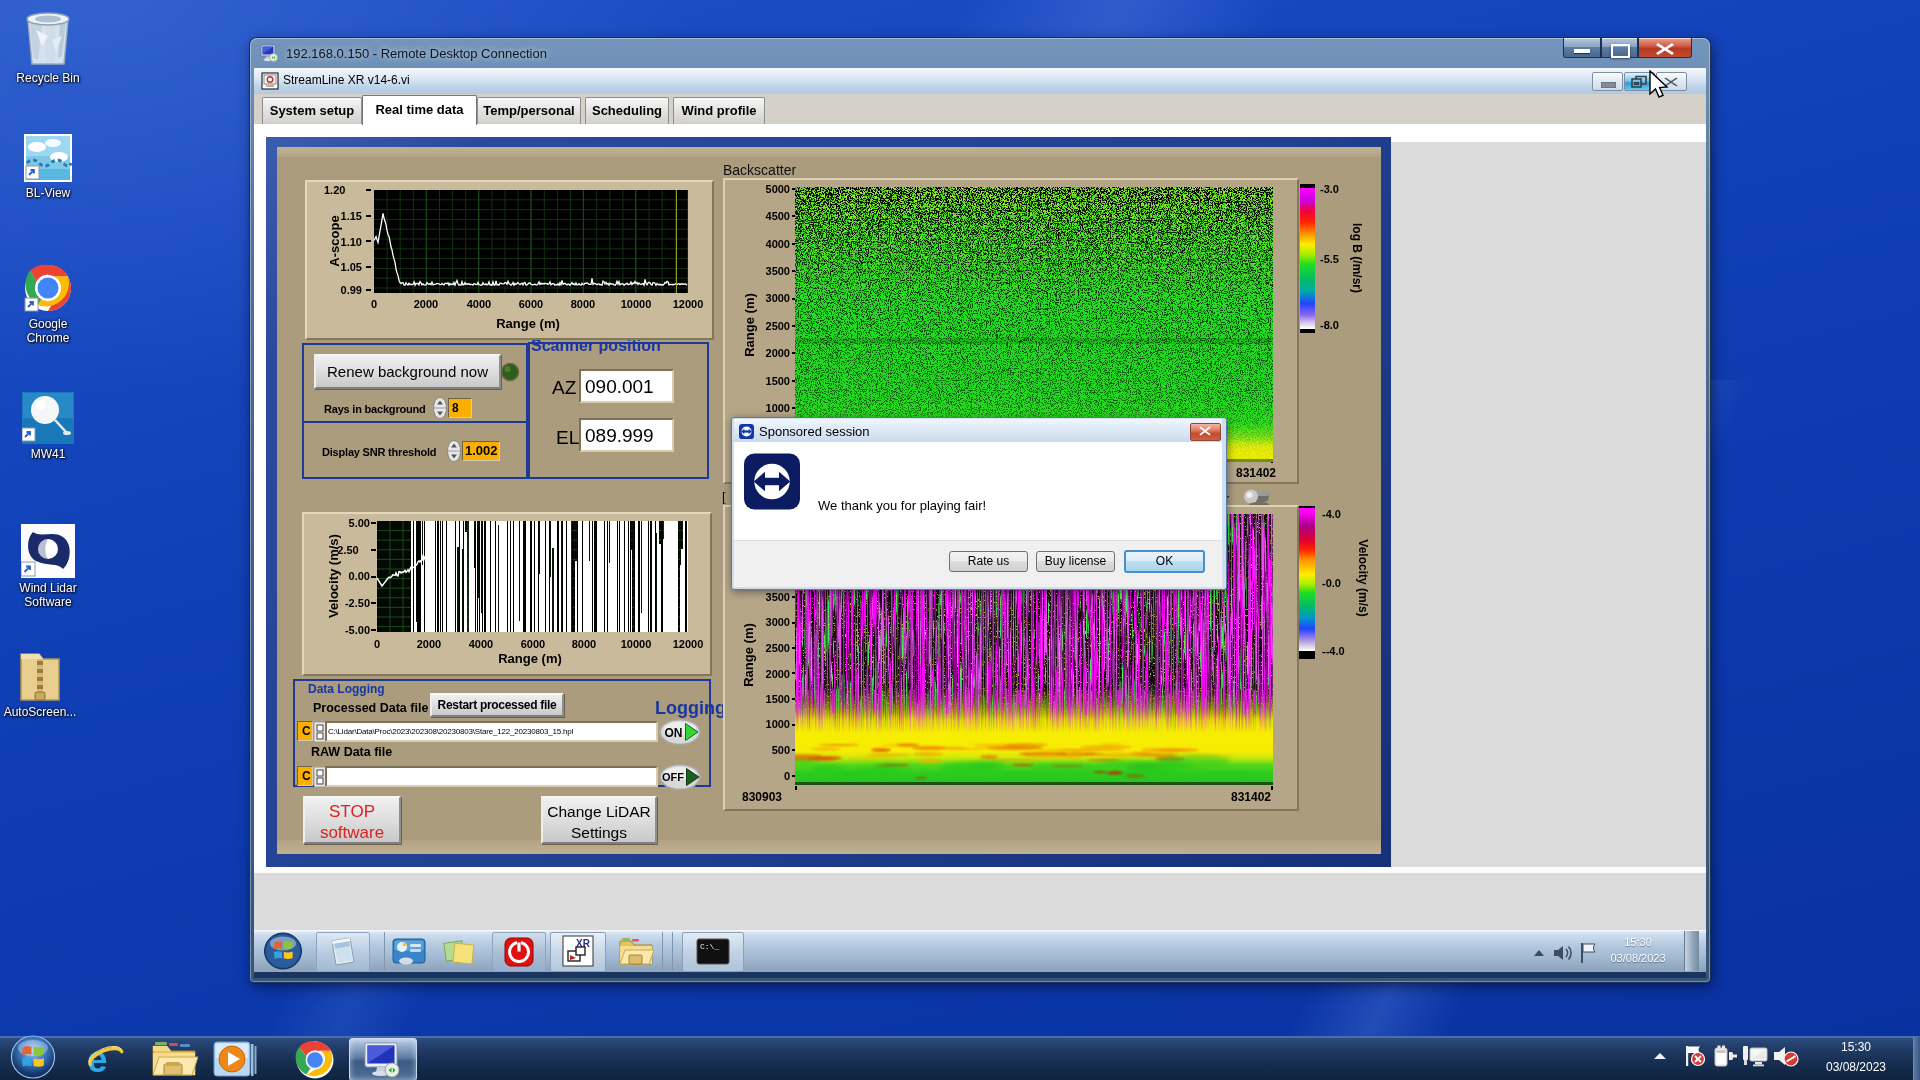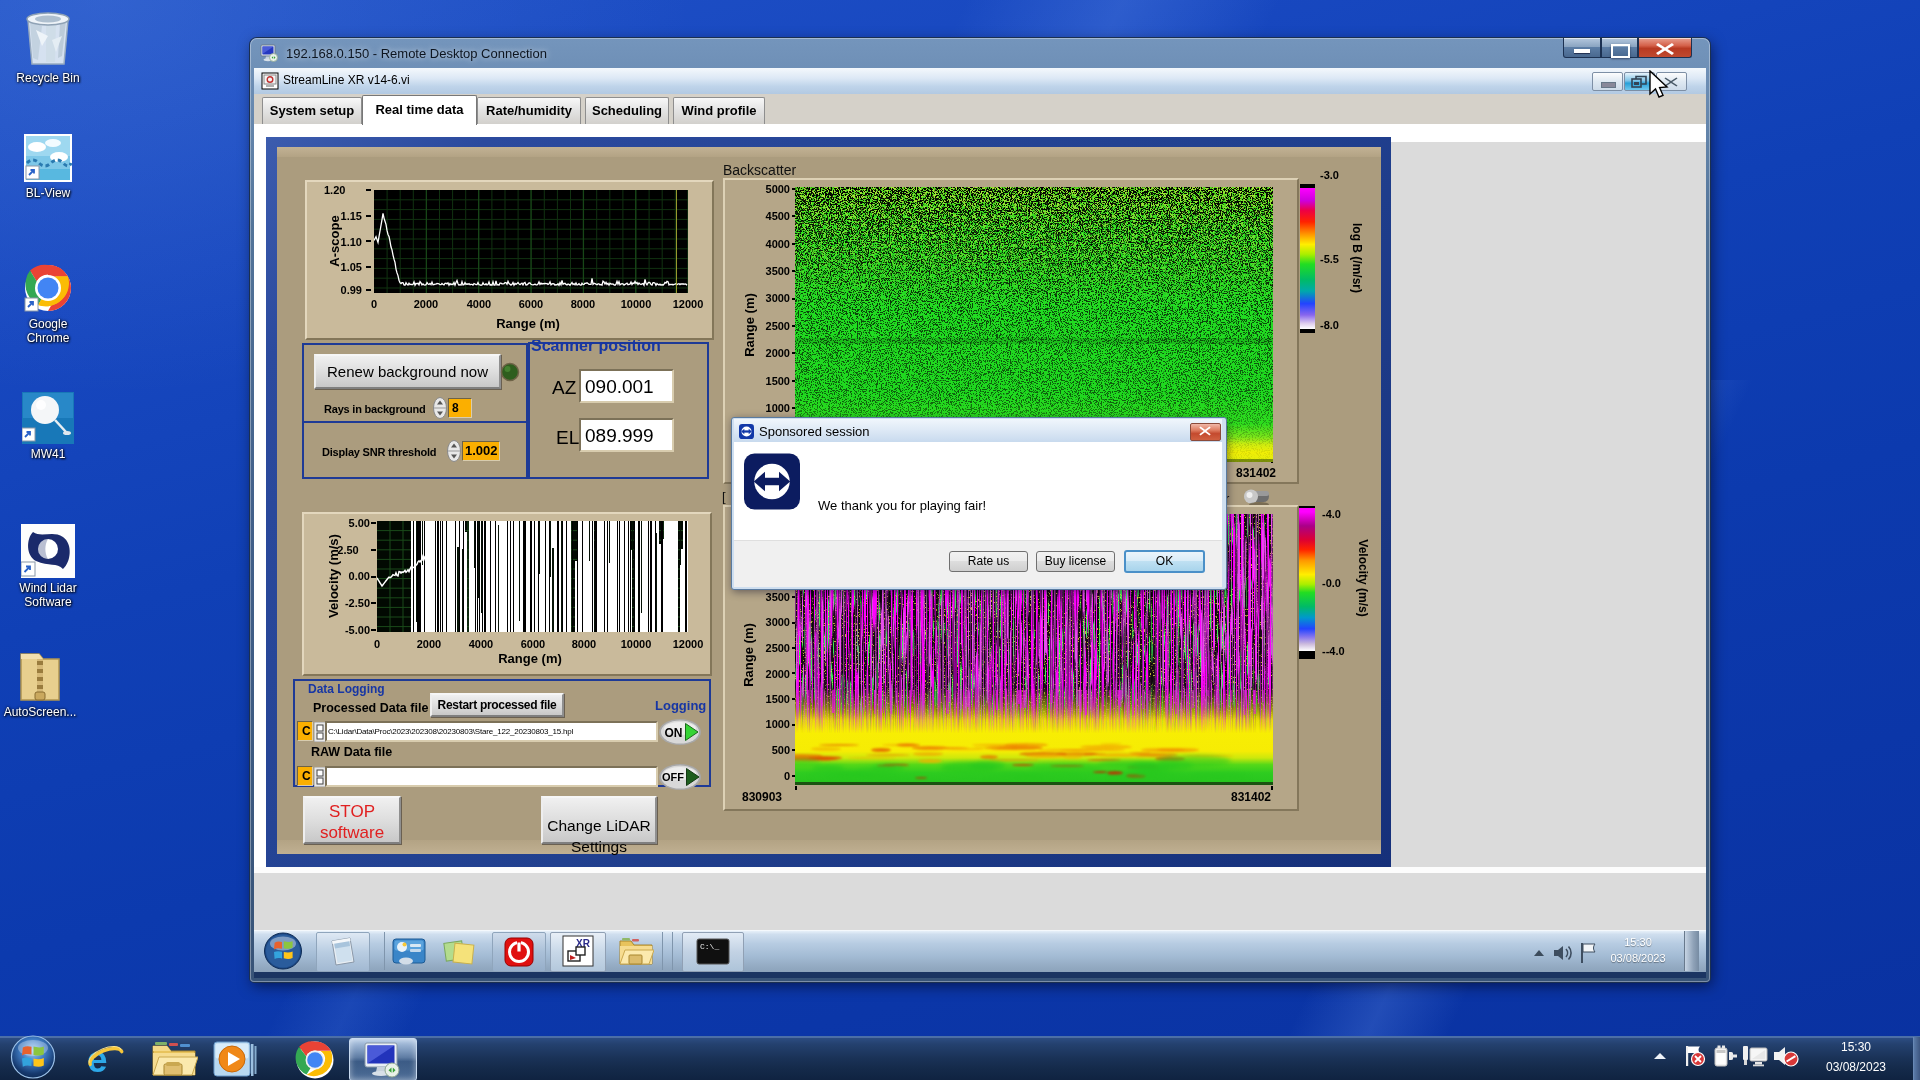--- a/index.html
+++ b/index.html
@@ -278,21 +278,21 @@
  <path d="M6 4 L6 1.5 L16 1.5 L16 9 L11.5 9" fill="none" stroke="#345" stroke-width="1.6"></path>
  <rect x="4" y="7" width="5" height="3" fill="#345"></rect>
 </svg>
 <div class="slbtn" style="left:1656px;background:linear-gradient(180deg,#fdfdfd,#dfe9f2 50%,#cddbe9)"></div>
 <svg class="a" style="left:1664px;top:77px" width="14" height="10" viewBox="0 0 14 10">
       <path d="M1.5 0.5 L7 4 L12.5 0.5 L13.5 1.6 L8.2 5 L13.5 8.4 L12.5 9.5 L7 6 L1.5 9.5 L0.5 8.4 L5.8 5 L0.5 1.6 Z" fill="#4a5a68"></path>
     </svg>
 
 <div class="a" id="tabstrip"></div>
 <div class="tab" style="left:262px;width:100px;line-height:25px">System setup</div>
-<div class="tab" style="left:477px;width:104px;line-height:25px">Rate/humidity</div>
+<div class="tab" style="left:477px;width:104px;line-height:25px">Temp/personal</div>
 <div class="tab" style="left:585px;width:84px;line-height:25px">Scheduling</div>
 <div class="tab" style="left:673px;width:92px;line-height:25px">Wind profile</div>
 <div class="tab active" style="left:362px;width:115px;line-height:27px;border-color:#777">Real time data</div>
 
 <div class="a" style="left:254px;top:124px;width:1452px;height:18px;background:#fff"></div>
 <div class="a" style="left:254px;top:142px;width:12px;height:726px;background:#fff"></div>
 <div class="a" style="left:254px;top:867px;width:1452px;height:6px;background:#fcfcfc"></div>
 
 <div class="a" style="left:266px;top:137px;width:1125px;height:730px;background:linear-gradient(135deg,#3c5cae 0%,#2b4a9e 12%,#21408f 55%,#16307a 100%)"></div>
 <div class="a" style="left:277px;top:147px;width:1104px;height:707px;background:#ab9c7e"></div>
@@ -331,21 +331,21 @@
 <div class="inset" style="left:579px;top:369px;width:95px;height:34px"></div>
 <div class="a" style="left:585px;top:376px;font-size:19px;color:#000">090.001</div>
 <div class="a" style="left:556px;top:427px;font-size:19px;color:#000">EL</div>
 <div class="inset" style="left:579px;top:418px;width:95px;height:34px"></div>
 <div class="a" style="left:585px;top:425px;font-size:19px;color:#000">089.999</div>
 
 <div class="grpbox" style="left:293px;top:679px;width:418px;height:108px"></div>
 <div class="bluelab" style="left:308px;top:682px;font-size:12px">Data Logging</div>
 <div class="blklab" style="left:313px;top:701px;font-size:12.5px">Processed Data file</div>
 <div class="lvbtn" style="left:430px;top:693px;width:134px;height:24px;font-size:12px;font-weight:bold;line-height:20px;letter-spacing:-0.3px">Restart processed file</div>
-<div class="bluelab" style="left:655px;top:698px;font-size:13px">Logging</div>
+<div class="bluelab" style="left:655px;top:698px;font-size:18px">Logging</div>
 
 <div class="orange" style="left:297px;top:721px;width:16px;height:20px;font-size:12px;padding:2px 0 0 4px">C</div>
 <svg class="a" style="left:314px;top:722px" width="12" height="20" viewBox="0 0 12 20">
       <rect width="12" height="20" fill="#e8e8e8" stroke="#999"></rect>
       <rect x="3" y="3" width="6" height="6" fill="#fff" stroke="#444"></rect>
       <rect x="3" y="11" width="6" height="6" fill="#fff" stroke="#444"></rect>
     </svg>
 <div class="inset" style="left:325px;top:721px;width:333px;height:21px"></div>
 <div class="a" style="left:328px;top:727px;font-size:8px;color:#000;letter-spacing:-0.2px">C:\Lidar\Data\Proc\2023\202308\20230803\Stare_122_20230803_15.hpl</div>
 <svg class="a" style="left:658px;top:718px" width="45" height="28" viewBox="0 0 45 28">
@@ -366,21 +366,21 @@
 <div class="inset" style="left:325px;top:766px;width:333px;height:21px"></div>
 <svg class="a" style="left:658px;top:763px" width="45" height="28" viewBox="0 0 45 28">
  <ellipse cx="22" cy="14" rx="21" ry="13" fill="#a8a8a8"></ellipse>
  <ellipse cx="22" cy="14" rx="19" ry="11.5" fill="#d8d8d8"></ellipse>
  <ellipse cx="22" cy="10.5" rx="16" ry="6.5" fill="#ededed"></ellipse>
  <path d="M28.5 5.5 L41 14 L28.5 22.5 Z" fill="#1e5e1e" stroke="#143a14" stroke-width="1"></path>
  <text x="4" y="18" font-size="11" font-weight="bold" font-family="Liberation Sans">OFF</text>
 </svg>
 
 <div class="lvbtn" style="left:303px;top:796px;width:98px;height:48px;color:#e02020;font-size:17px;line-height:21px;padding-top:3px">STOP<br>software</div>
-<div class="lvbtn" style="left:541px;top:796px;width:116px;height:48px;font-size:15.5px;line-height:21px;padding-top:17px;white-space:nowrap">Change LiDAR<br>Settings</div>
+<div class="lvbtn" style="left:541px;top:796px;width:116px;height:48px;font-size:15.5px;line-height:21px;padding-top:3px;white-space:nowrap">Change LiDAR<br>Settings</div>
 
 <div class="a" style="left:723px;top:162px;font-size:14px;color:#111">Backscatter</div>
 <div class="a" style="left:722px;top:489px;font-size:13px;color:#111">[</div>
 <div class="a" style="left:1225px;top:491px;font-size:13px;color:#111">r</div>
 <svg class="a" style="left:1243px;top:487px" width="32" height="22" viewBox="0 0 32 22">
  <rect x="2" y="4" width="24" height="11" rx="5.5" fill="#6e6e6e"></rect>
  <rect x="2" y="4" width="24" height="5" rx="2.5" fill="#9a9a9a"></rect>
  <circle cx="8" cy="9.5" r="7" fill="#c8c8c8"></circle>
  <circle cx="6.5" cy="8" r="3" fill="#efefef"></circle>
  <ellipse cx="16" cy="17.5" rx="10" ry="2.5" fill="rgba(60,50,30,0.45)"></ellipse>
@@ -695,21 +695,21 @@
           <stop offset="0.82" stop-color="#2244ff"></stop>
           <stop offset="0.90" stop-color="#8866ee"></stop>
           <stop offset="0.96" stop-color="#ddccee"></stop>
           <stop offset="1" stop-color="#ffffff"></stop>
         </linearGradient>
       </defs>
       <rect x="1" y="0" width="15" height="4" fill="#000"></rect>
       <rect x="1" y="4" width="15" height="141" fill="url(#cb1)"></rect>
       <rect x="1" y="145" width="15" height="4" fill="#000"></rect>
     </svg>
-<div class="axlab" style="left:1320px;top:169px">-3.0</div>
+<div class="axlab" style="left:1320px;top:183px">-3.0</div>
 <div class="axlab" style="left:1320px;top:253px">-5.5</div>
 <div class="axlab" style="left:1320px;top:319px">-8.0</div>
 <div class="axlab" style="left:1290px;top:250px;width:132px;text-align:center;font-size:12px;transform:rotate(90deg);transform-origin:66px 8px">log B (/m/sr)</div>
 
 <div class="a" style="left:723px;top:505px;width:572px;height:302px;background:#b5a688;border-top:2px solid #ddd1b5;border-left:2px solid #ddd1b5;border-right:2px solid #84775b;border-bottom:2px solid #84775b"></div>
 <div class="axlab" style="left:748px;top:591px;width:42px;text-align:right">3500</div>
 <div class="tick" style="left:792px;top:596px;width:5px;height:2px"></div>
 <div class="axlab" style="left:748px;top:616px;width:42px;text-align:right">3000</div>
 <div class="tick" style="left:792px;top:622px;width:5px;height:2px"></div>
 <div class="axlab" style="left:748px;top:642px;width:42px;text-align:right">2500</div>

